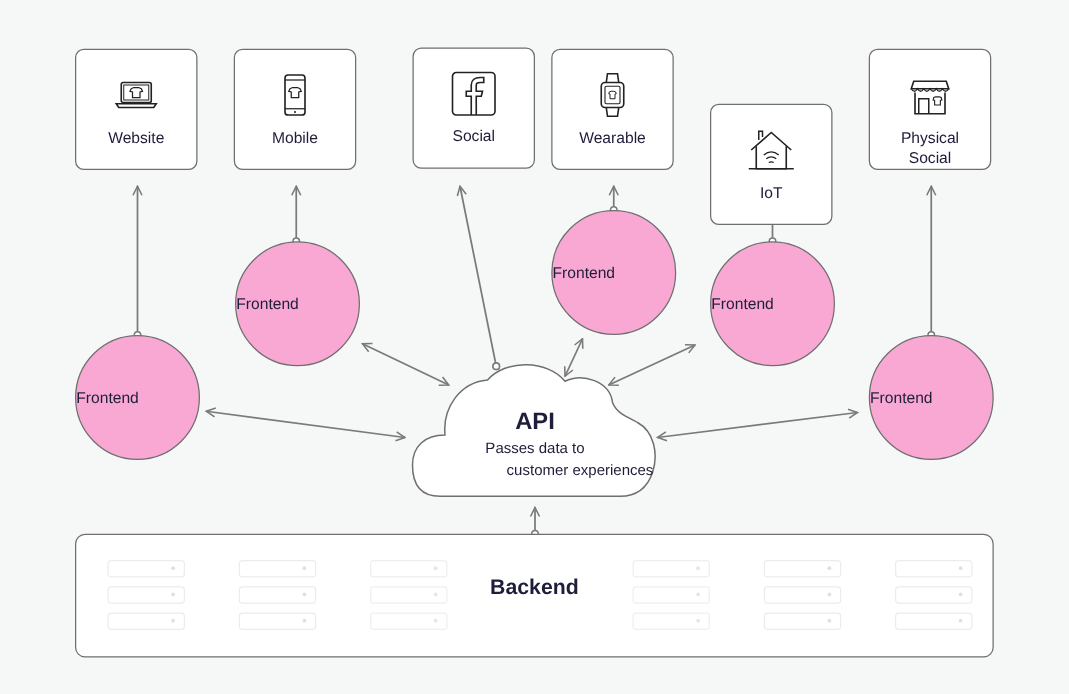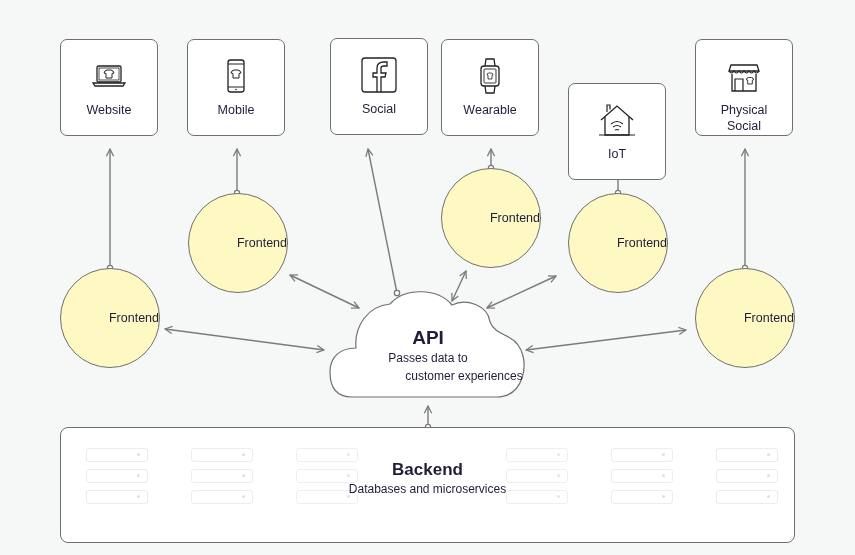--- a/index.html
+++ b/index.html
@@ -15,31 +15,31 @@
     .channel .icon { position: absolute; left: 0; right: 0; top: 16px; text-align: center; height: 40px; }
     .channel .icon svg { width: 40px; height: 40px; }
     .channel .label {
       position: absolute; left: 0; right: 0; top: 62px; text-align: center;
       font-size: 12.5px; line-height: 16px; color: #1e1d3a;
     }
     .channel.two-line .label { top: 62px; }
     .channel.two-line .icon { top: 16px; }
     .frontend {
       position: absolute; width: 100px; height: 100px; border-radius: 50%;
-      background: #fef9c3; border: 1px solid #6f6f6f; box-sizing: border-box;
-      display: flex; align-items: center; justify-content: flex-end;
+      background: #f9a8d4; border: 1px solid #6f6f6f; box-sizing: border-box;
+      display: flex; align-items: center; justify-content: flex-start;
       font-size: 12.5px; color: #1e1d3a;
     }
     .api-text { position: absolute; left: 330px; width: 196px; text-align: center; }
     .api-title { top: 327px; font-size: 19px; font-weight: bold; color: #1e1d3a; }
     .api-sub { font-size: 12px; line-height: 18px; color: #1e1d3a; }
     .api-sub.l1 { top: 349px; }
     .api-sub.l2 { top: 367px; padding-left: 36px; }
     .backend {
-      position: absolute; left: 60px; top: 427px; width: 735px; height: 116px;
+      position: absolute; left: 60px; top: 427px; width: 735px; height: 99px;
       background: #fff; border: 1px solid #6f6f6f; border-radius: 8px; box-sizing: border-box;
     }
     .rack { position: absolute; top: 20px; width: 62px; }
     .rack .slot {
       height: 14px; margin-bottom: 7px; border: 1.5px solid #ececec; border-radius: 3px;
       background: #fff; position: relative; box-sizing: border-box;
     }
     .rack .slot::after {
       content: ""; position: absolute; right: 7px; top: 4px; width: 3px; height: 3px;
       border-radius: 50%; background: #e0e0e0;
@@ -207,14 +207,13 @@
       <div class="slot"></div>
       <div class="slot"></div>
       <div class="slot"></div>
     </div>
   <div class="rack" style="left:655px;">
       <div class="slot"></div>
       <div class="slot"></div>
       <div class="slot"></div>
     </div>
   <div class="backend-title">Backend</div>
-  <div class="backend-sub">Databases and microservices</div>
 </div>
 
 </body></html>

